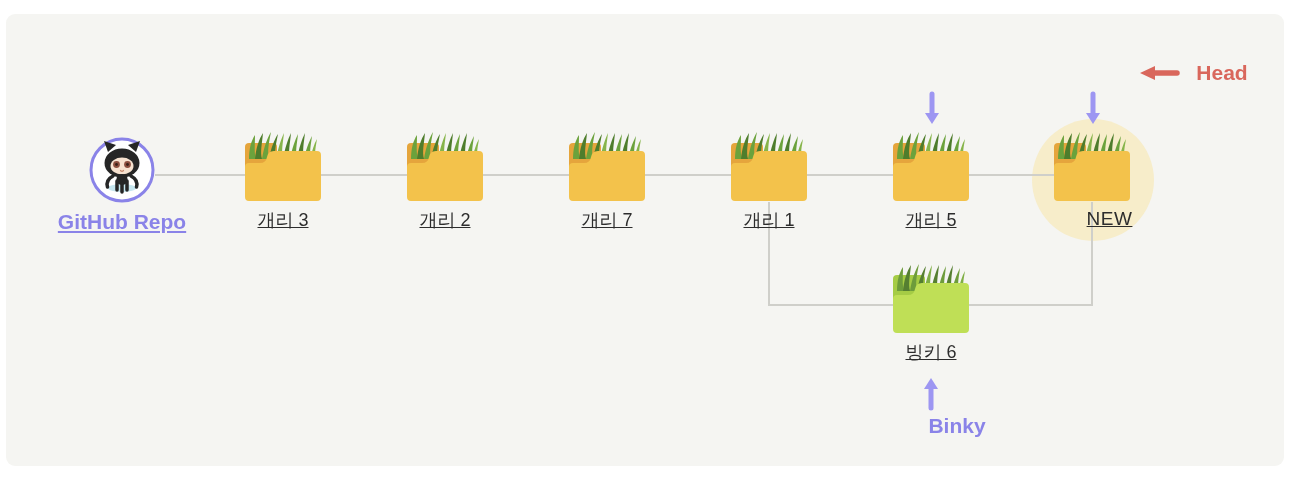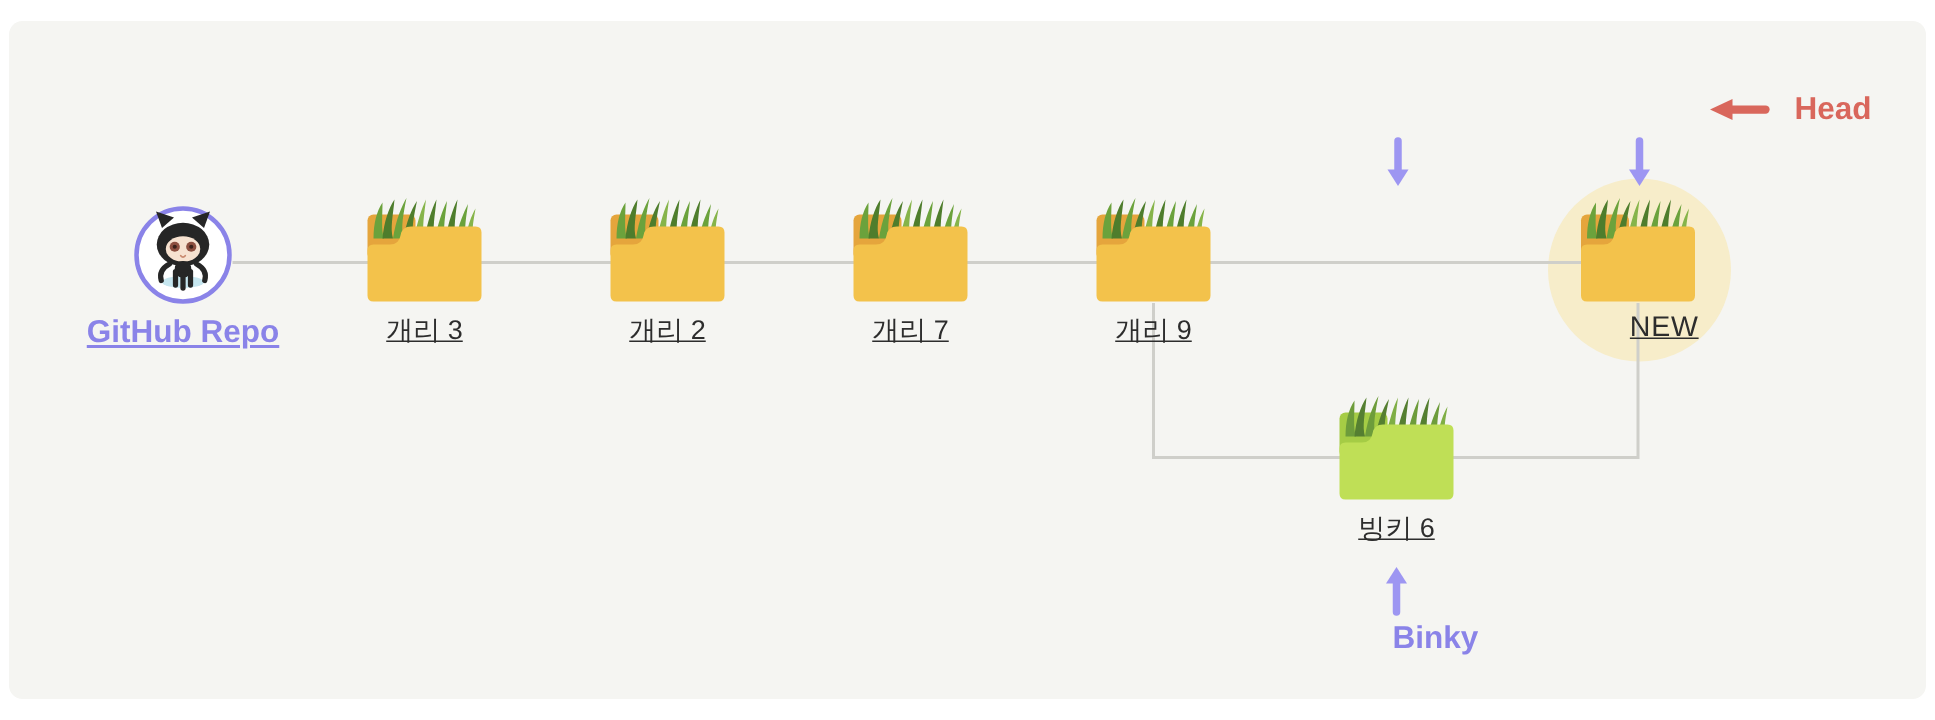--- a/index.html
+++ b/index.html
@@ -122,21 +122,27 @@
   <div class="node" style="left:565px;top:127px;width:84px">
     <svg width="84" height="78" viewBox="0 0 84 78">
         <use href="#folder-yellow"></use>
       </svg>
     <div class="node-label">개리 7</div>
   </div>
   <div class="node" style="left:727px;top:127px;width:84px">
     <svg width="84" height="78" viewBox="0 0 84 78">
         <use href="#folder-yellow"></use>
       </svg>
-    <div class="node-label">개리 9</div>
+    <div class="node-label">개리 1</div>
+  </div>
+  <div class="node" style="left:889px;top:127px;width:84px">
+    <svg width="84" height="78" viewBox="0 0 84 78">
+        <use href="#folder-yellow"></use>
+      </svg>
+    <div class="node-label">개리 5</div>
   </div>
   <div class="node" style="left:1050px;top:127px;width:84px">
     <svg width="84" height="78" viewBox="0 0 84 78">
         <use href="#folder-yellow"></use>
       </svg>
     <div class="node-label new-label">NEW</div>
   </div>
 
   <div class="node" style="left:889px;top:259px;width:84px">
     <svg width="84" height="78" viewBox="0 0 84 78">

